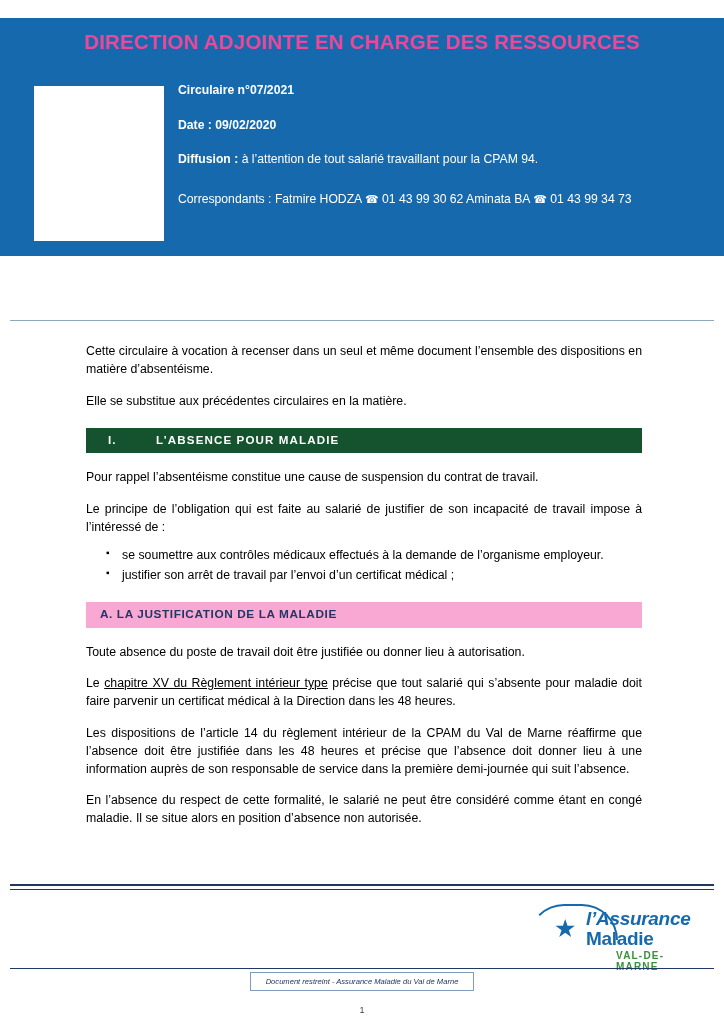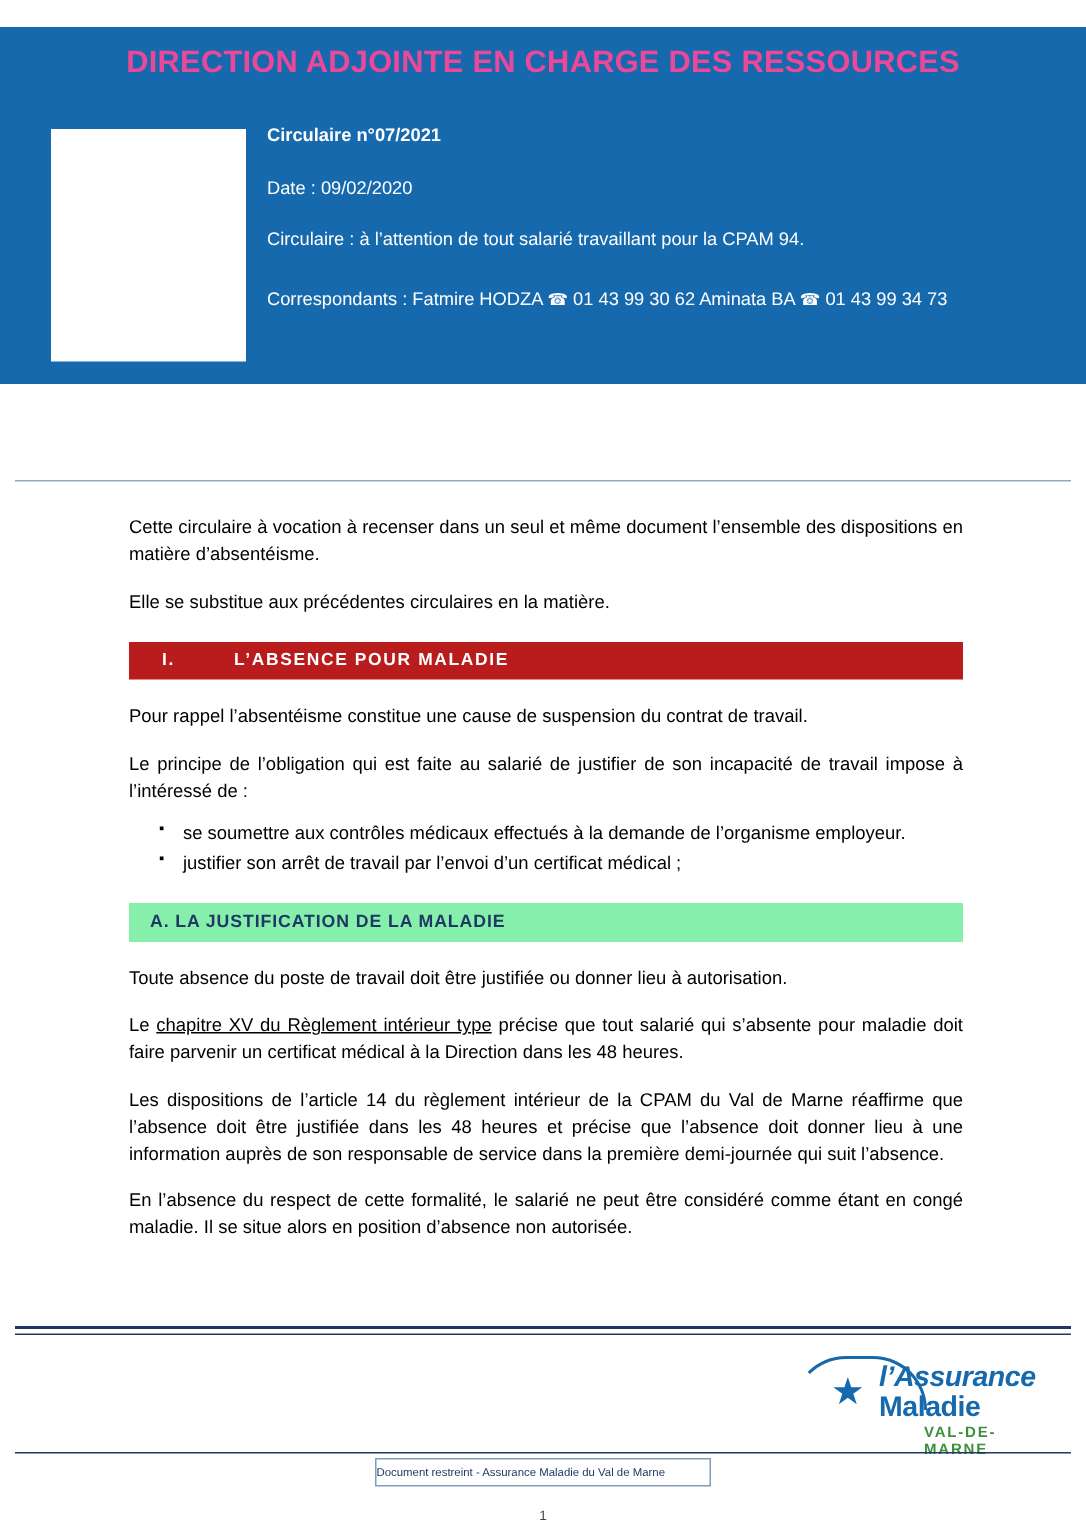--- a/index.html
+++ b/index.html
@@ -59,21 +59,21 @@
     font-size: 12.2px;
     line-height: 1.45;
   }
   .hl {
     margin-bottom: 17px;
   }
   .hl.bold {
     font-weight: bold;
   }
   .hl .lbl {
-    font-weight: normal;
+    font-weight: bold;
     text-align: right;
   }
   .hl .val {
     font-weight: normal;
   }
   .hl-corr {
     margin-top: 22px;
     font-weight: normal;
   }
   .phone-icon {
@@ -119,34 +119,34 @@
   }
   .para {
     margin-bottom: 14px;
   }
   .para.tight {
     margin-bottom: 10px;
   }
 
   
   .section-bar {
-    background: #b91c1c;
+    background: #14532d;
     color: #ffffff;
     font-size: 11.6px;
     font-weight: bold;
     letter-spacing: 1.1px;
     padding: 4px 0 4px 22px;
     margin: 18px 0 16px 0;
   }
   .section-bar .num {
     display: inline-block;
     width: 48px;
   }
   .subsection-bar {
-    background: #86efac;
+    background: #f9a8d4;
     color: #1f3864;
     font-size: 11.8px;
     font-weight: bold;
     letter-spacing: 0.6px;
     padding: 4px 0 4px 14px;
     margin: 18px 0 16px 0;
   }
 
   ul.bullets {
     margin: 4px 0 12px 0;
@@ -200,22 +200,23 @@
   .footer-badge {
     position: absolute;
     left: 250px;
     top: 972px;
     width: 222px;
     height: 17px;
     border: 1px solid #7f9db9;
     background: #ffffff;
     color: #1f3864;
     font-size: 7.6px;
-    text-align: left;
+    text-align: center;
     line-height: 17px;
+    font-style: italic;
   }
   .page-number {
     position: absolute;
     left: 0;
     top: 1005px;
     width: 724px;
     text-align: center;
     font-size: 9px;
     color: #444;
   }
@@ -287,21 +288,21 @@
 
   <div class="logo-box"></div>
 
   <div class="header-lines">
     <div class="hl bold">Circulaire n°07/2021</div>
     <div class="hl">
       <span class="lbl">Date :</span>
       <span class="lbl">09/02/2020</span>
     </div>
     <div class="hl">
-      <span class="lbl">Circulaire :</span>
+      <span class="lbl">Diffusion :</span>
       <span class="val">à l’attention de tout salarié travaillant pour la CPAM 94.</span>
     </div>
     <div class="hl hl-corr">
       <span>Correspondants :</span>
       <span>Fatmire HODZA</span>
       <span class="phone-icon">☎</span>
       <span>01 43 99 30 62</span>
       <span>Aminata BA</span>
       <span class="phone-icon">☎</span>
       <span>01 43 99 34 73</span>

